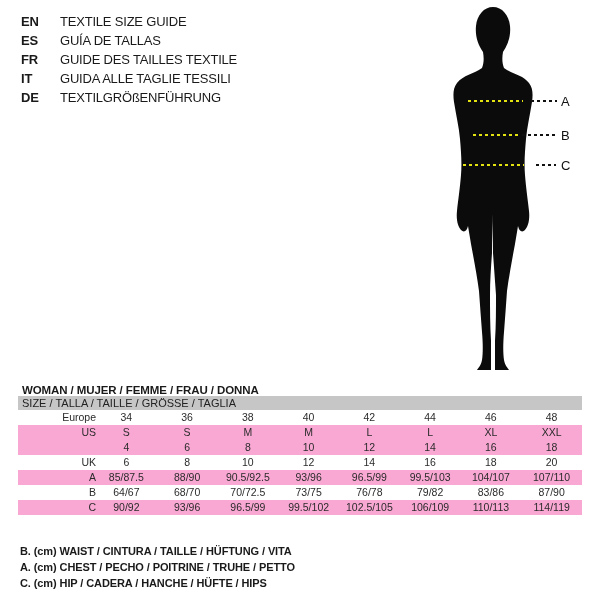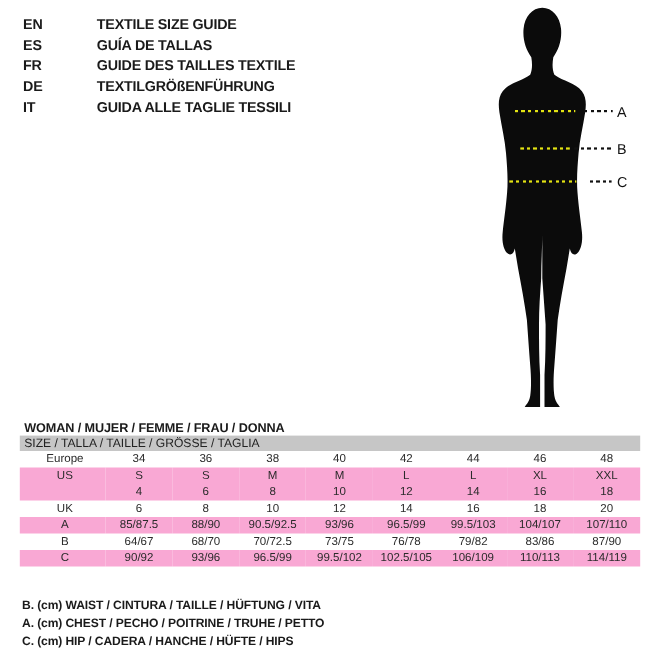--- a/index.html
+++ b/index.html
@@ -4,21 +4,21 @@
 <style>
   html,body{margin:0;padding:0;background:#ffffff;}
   .page{
     position:relative;width:600px;height:600px;background:#ffffff;overflow:hidden;
     font-family:"Liberation Sans","DejaVu Sans",sans-serif;color:#1a1a1a;
   }
   
   .lang-block{position:absolute;left:21px;top:12px;}
   .lang-row{display:flex;height:19px;line-height:19px;}
   .lang-code{width:39px;font-size:13px;font-weight:bold;letter-spacing:-0.2px;}
-  .lang-label{font-size:13px;font-weight:bold;letter-spacing:-0.2px;white-space:nowrap;margin-left:28px;}
+  .lang-label{font-size:13px;font-weight:normal;letter-spacing:-0.2px;white-space:nowrap;}
   
   .figure{position:absolute;left:0;top:0;width:600px;height:380px;}
   .silhouette{position:absolute;left:448px;top:5px;width:90px;height:370px;}
   .dash{position:absolute;height:2px;}
   .dash-yellow{background-image:repeating-linear-gradient(90deg,#e3e312 0 3px,transparent 3px 6px);}
   .dash-black{background-image:repeating-linear-gradient(90deg,#111 0 3px,transparent 3px 6px);}
   .marker-label{position:absolute;font-size:13px;color:#111;line-height:13px;}
   .y-a{left:468px;top:100px;width:55px;}
   .b-a{left:531px;top:100px;width:26px;}
   .l-a{left:561px;top:95px;}
@@ -34,21 +34,21 @@
   .size-table{
     position:absolute;left:18px;top:396px;width:564px;border-collapse:collapse;table-layout:fixed;
     font-size:10.5px;color:#2b2b2b;
   }
   .size-table col.lbl{width:78px;}
   .size-table th,.size-table td{padding:0;font-weight:normal;height:15px;line-height:15px;}
   .size-table thead th{
     background:#c6c6c6;text-align:left;padding-left:4px;height:14px;line-height:14px;
     font-size:11px;color:#222;
   }
-  .size-table tbody th{text-align:center;padding-left:4px;}
+  .size-table tbody th{text-align:right;padding-left:4px;}
   .size-table tbody td{text-align:center;}
   .size-table tr.shaded{background:#f9a8d4;}
   
   .legend{position:absolute;left:20px;top:543px;}
   .legend-row{height:16px;line-height:16px;font-size:11px;font-weight:bold;letter-spacing:-0.1px;white-space:nowrap;}
 </style>
 </head>
 <body>
 
 <div class="page">
@@ -60,26 +60,26 @@
       </div>
       <div class="lang-row">
         <span class="lang-code">ES</span>
         <span class="lang-label">GUÍA DE TALLAS</span>
       </div>
       <div class="lang-row">
         <span class="lang-code">FR</span>
         <span class="lang-label">GUIDE DES TAILLES TEXTILE</span>
       </div>
       <div class="lang-row">
+        <span class="lang-code">IT</span>
+        <span class="lang-label">GUIDA ALLE TAGLIE TESSILI</span>
+      </div>
+      <div class="lang-row">
         <span class="lang-code">DE</span>
         <span class="lang-label">TEXTILGRÖßENFÜHRUNG</span>
-      </div>
-      <div class="lang-row">
-        <span class="lang-code">IT</span>
-        <span class="lang-label">GUIDA ALLE TAGLIE TESSILI</span>
       </div>
     </div>
 
   <div class="figure">
     <svg class="silhouette" viewBox="0 0 90 370" preserveAspectRatio="none">
       <path d="M45,2
                C54,2 61,10 62,21 C63,31 60,40 55,47 C54,53 54,58 56,63
                C64,69 75,70 81,78 C85,83 85,90 84,97
                C82,110 79,122 78,134 C77,146 76,158 77,170
                C78,183 80,196 81,206 C82,215 80,222 77,225 C74,228 71,226 70,221

